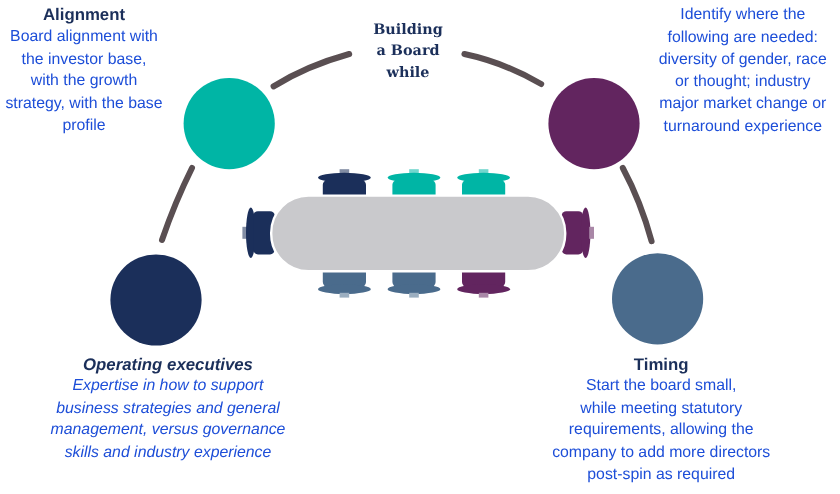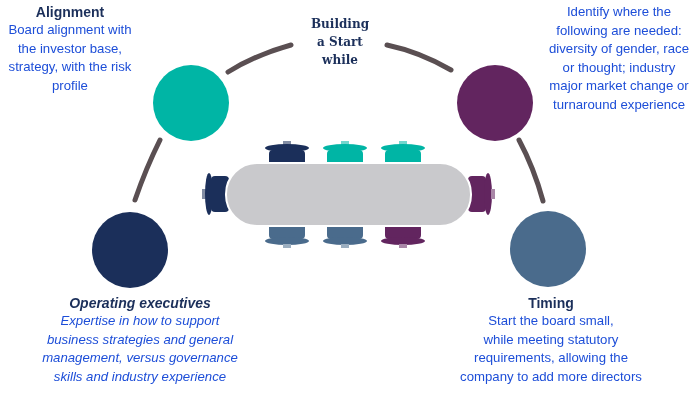--- a/index.html
+++ b/index.html
@@ -70,30 +70,31 @@
         <ellipse cx="488" cy="194" rx="4" ry="21" fill="#62255f"></ellipse>
         <rect x="491" y="189" width="4" height="10" fill="rgb(169,135,167)"></rect>
       </g>
     </g>
 
   <rect x="226" y="163" width="245" height="63" rx="31" ry="31" fill="#c9c9cc" stroke="#ffffff" stroke-width="2"></rect>
 </svg>
 
 <div class="center-title">
   <span>Building</span>
-  <span>a Start</span>
+  <span>a Board</span>
   <span>while</span>
 </div>
 
 <div class="block" style="left:0px; top:3px; width:140px;">
   <div class="title">Alignment</div>
   <div class="desc">
     <div>Board alignment with</div>
     <div>the investor base,</div>
-    <div>strategy, with the risk</div>
+    <div>with the growth</div>
+    <div>strategy, with the base</div>
     <div>profile</div>
   </div>
 </div>
 
 <div class="block" style="left:538px; top:3px; width:162px;">
   <div class="desc">
     <div>Identify where the</div>
     <div>following are needed:</div>
     <div>diversity of gender, race</div>
     <div>or thought; industry</div>
@@ -112,14 +113,15 @@
   </div>
 </div>
 
 <div class="block" style="left:446px; top:294px; width:210px;">
   <div class="title">Timing</div>
   <div class="desc">
     <div>Start the board small,</div>
     <div>while meeting statutory</div>
     <div>requirements, allowing the</div>
     <div>company to add more directors</div>
+    <div>post-spin as required</div>
   </div>
 </div>
 
 </body></html>

